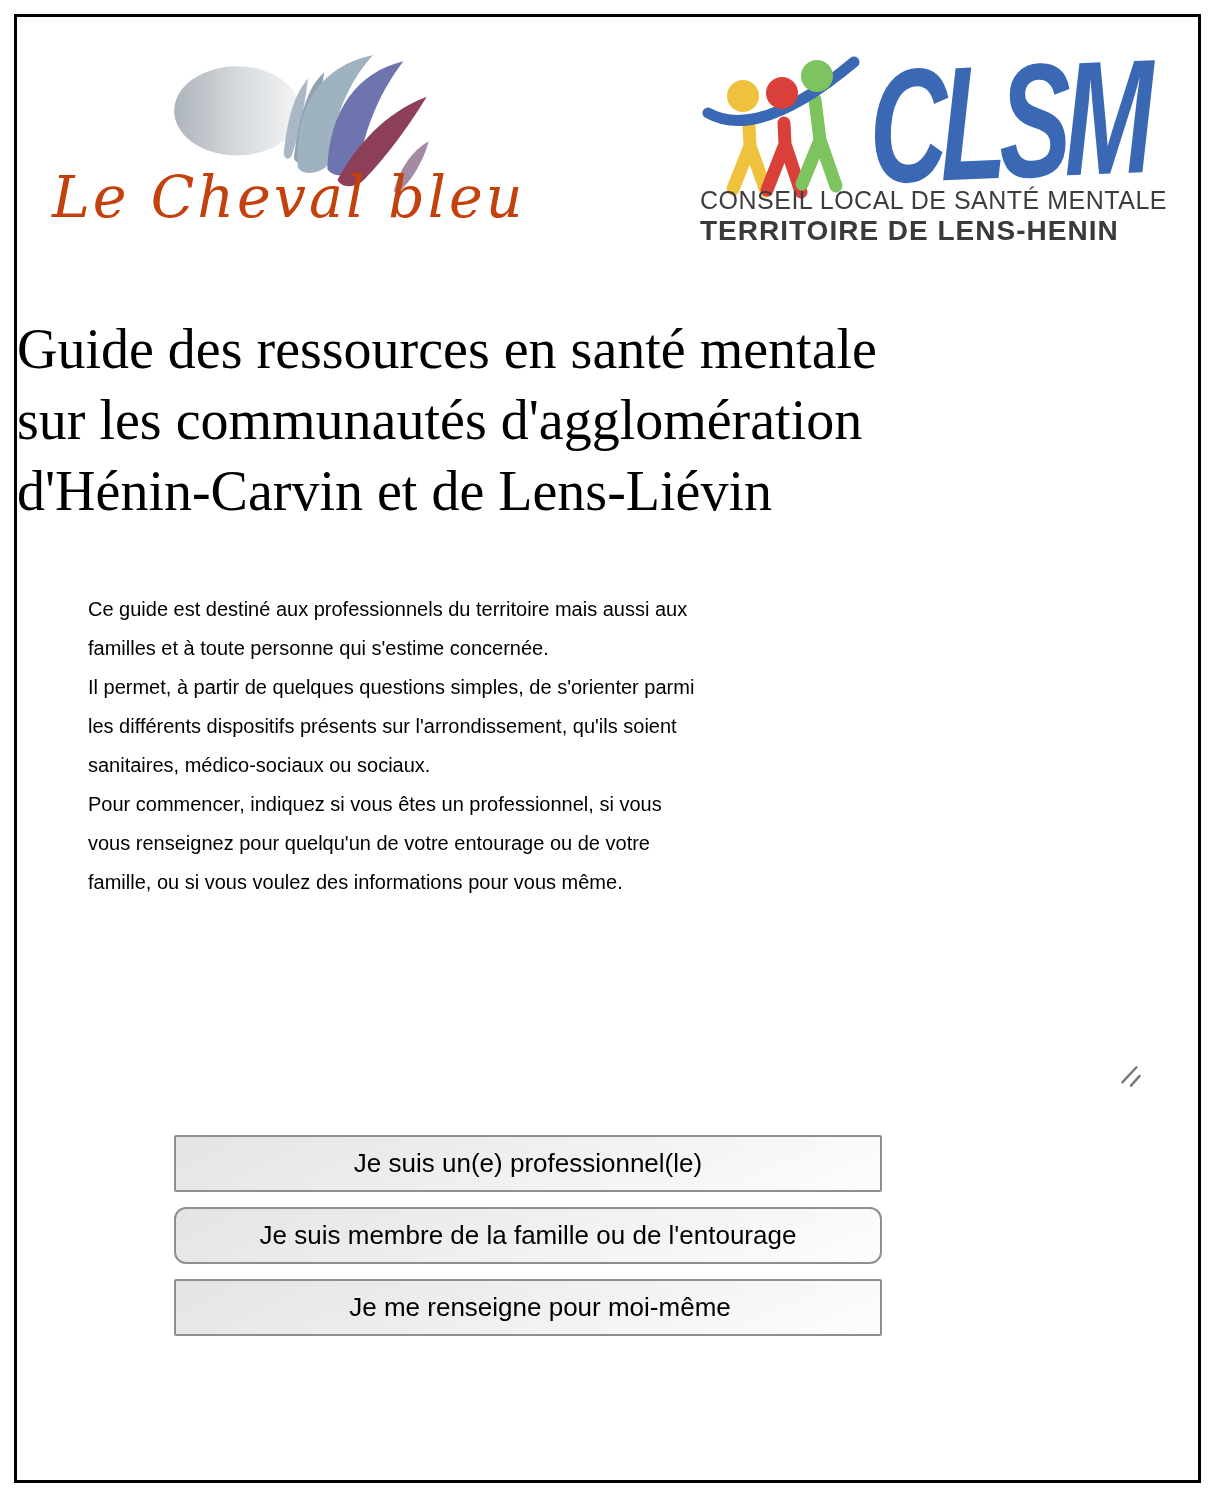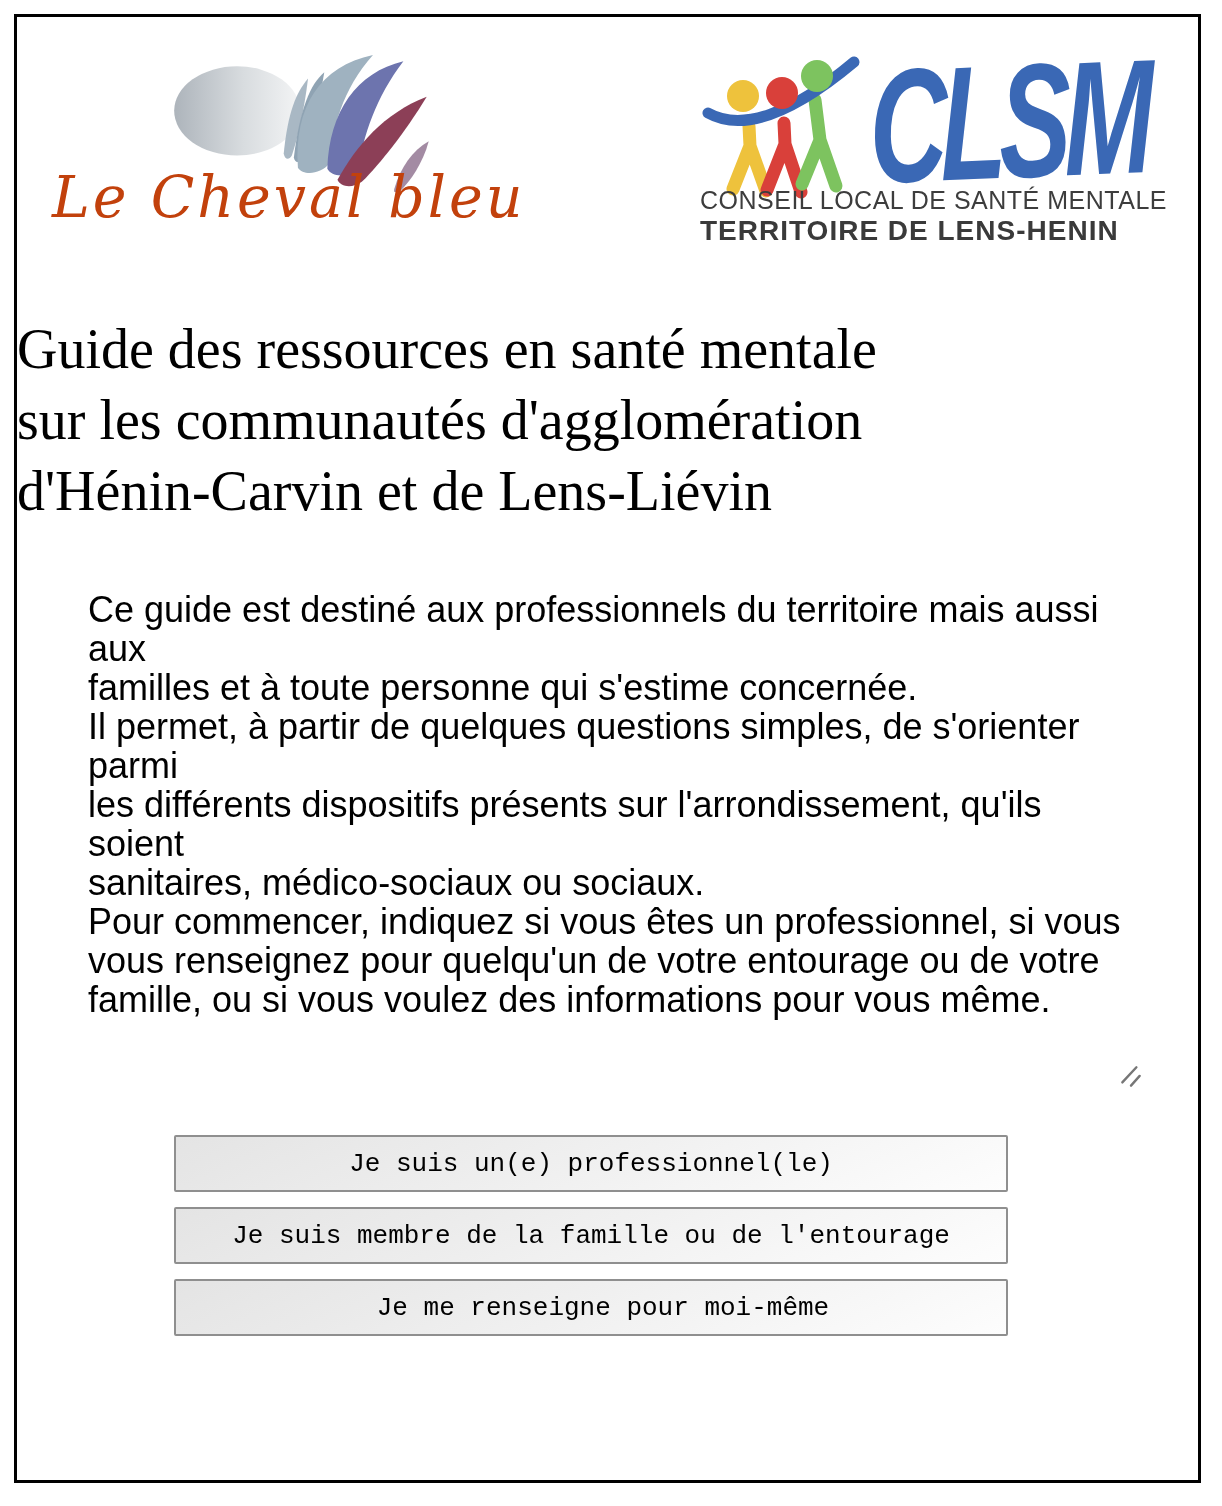--- a/index.html
+++ b/index.html
@@ -71,45 +71,45 @@
   
   .intro-area {
     position:absolute; left:85px; top:585px;
     width:1063px; height:505px;
     box-sizing:border-box;
     background:transparent;
   }
   .intro-text {
     position:absolute; left:3px; top:5px; width:1050px;
     font-family:"Liberation Sans", sans-serif;
-    font-size:36px; line-height:39px;
+    font-size:20px; line-height:39px;
     color:#000000;
     white-space:pre-line;
   }
   .resize-handle {
     position:absolute; right:4px; bottom:0px;
     width:26px; height:26px;
     cursor:nwse-resize;
   }
 
   
   .answer-btn {
-    position:absolute; left:174px; width:834px; height:57px;
+    position:absolute; left:174px; width:708px; height:57px;
     box-sizing:border-box;
     border:2px solid #8f8f8f;
     border-radius:2px;
     background:linear-gradient(155deg, #e4e4e4 0%, #efefef 45%, #fdfdfd 100%);
-    font-family:Liberation Mono, monospace;
+    font-family:Liberation Sans, sans-serif;
     font-size:26px; color:#000000;
     display:flex; align-items:center; justify-content:center;
     cursor:pointer;
     padding:0;
   }
   .btn-1 { top:1135px; }
-  .btn-2 { top:1207px; }
+  .btn-2 { top:1207px;border-radius:12px; }
   .btn-3 { top:1279px;padding-left:24px; }
 </style>
 </head>
 <body>
 
 <div class="page">
 
   <div class="frame"></div>
 
   <div class="cheval-logo">

